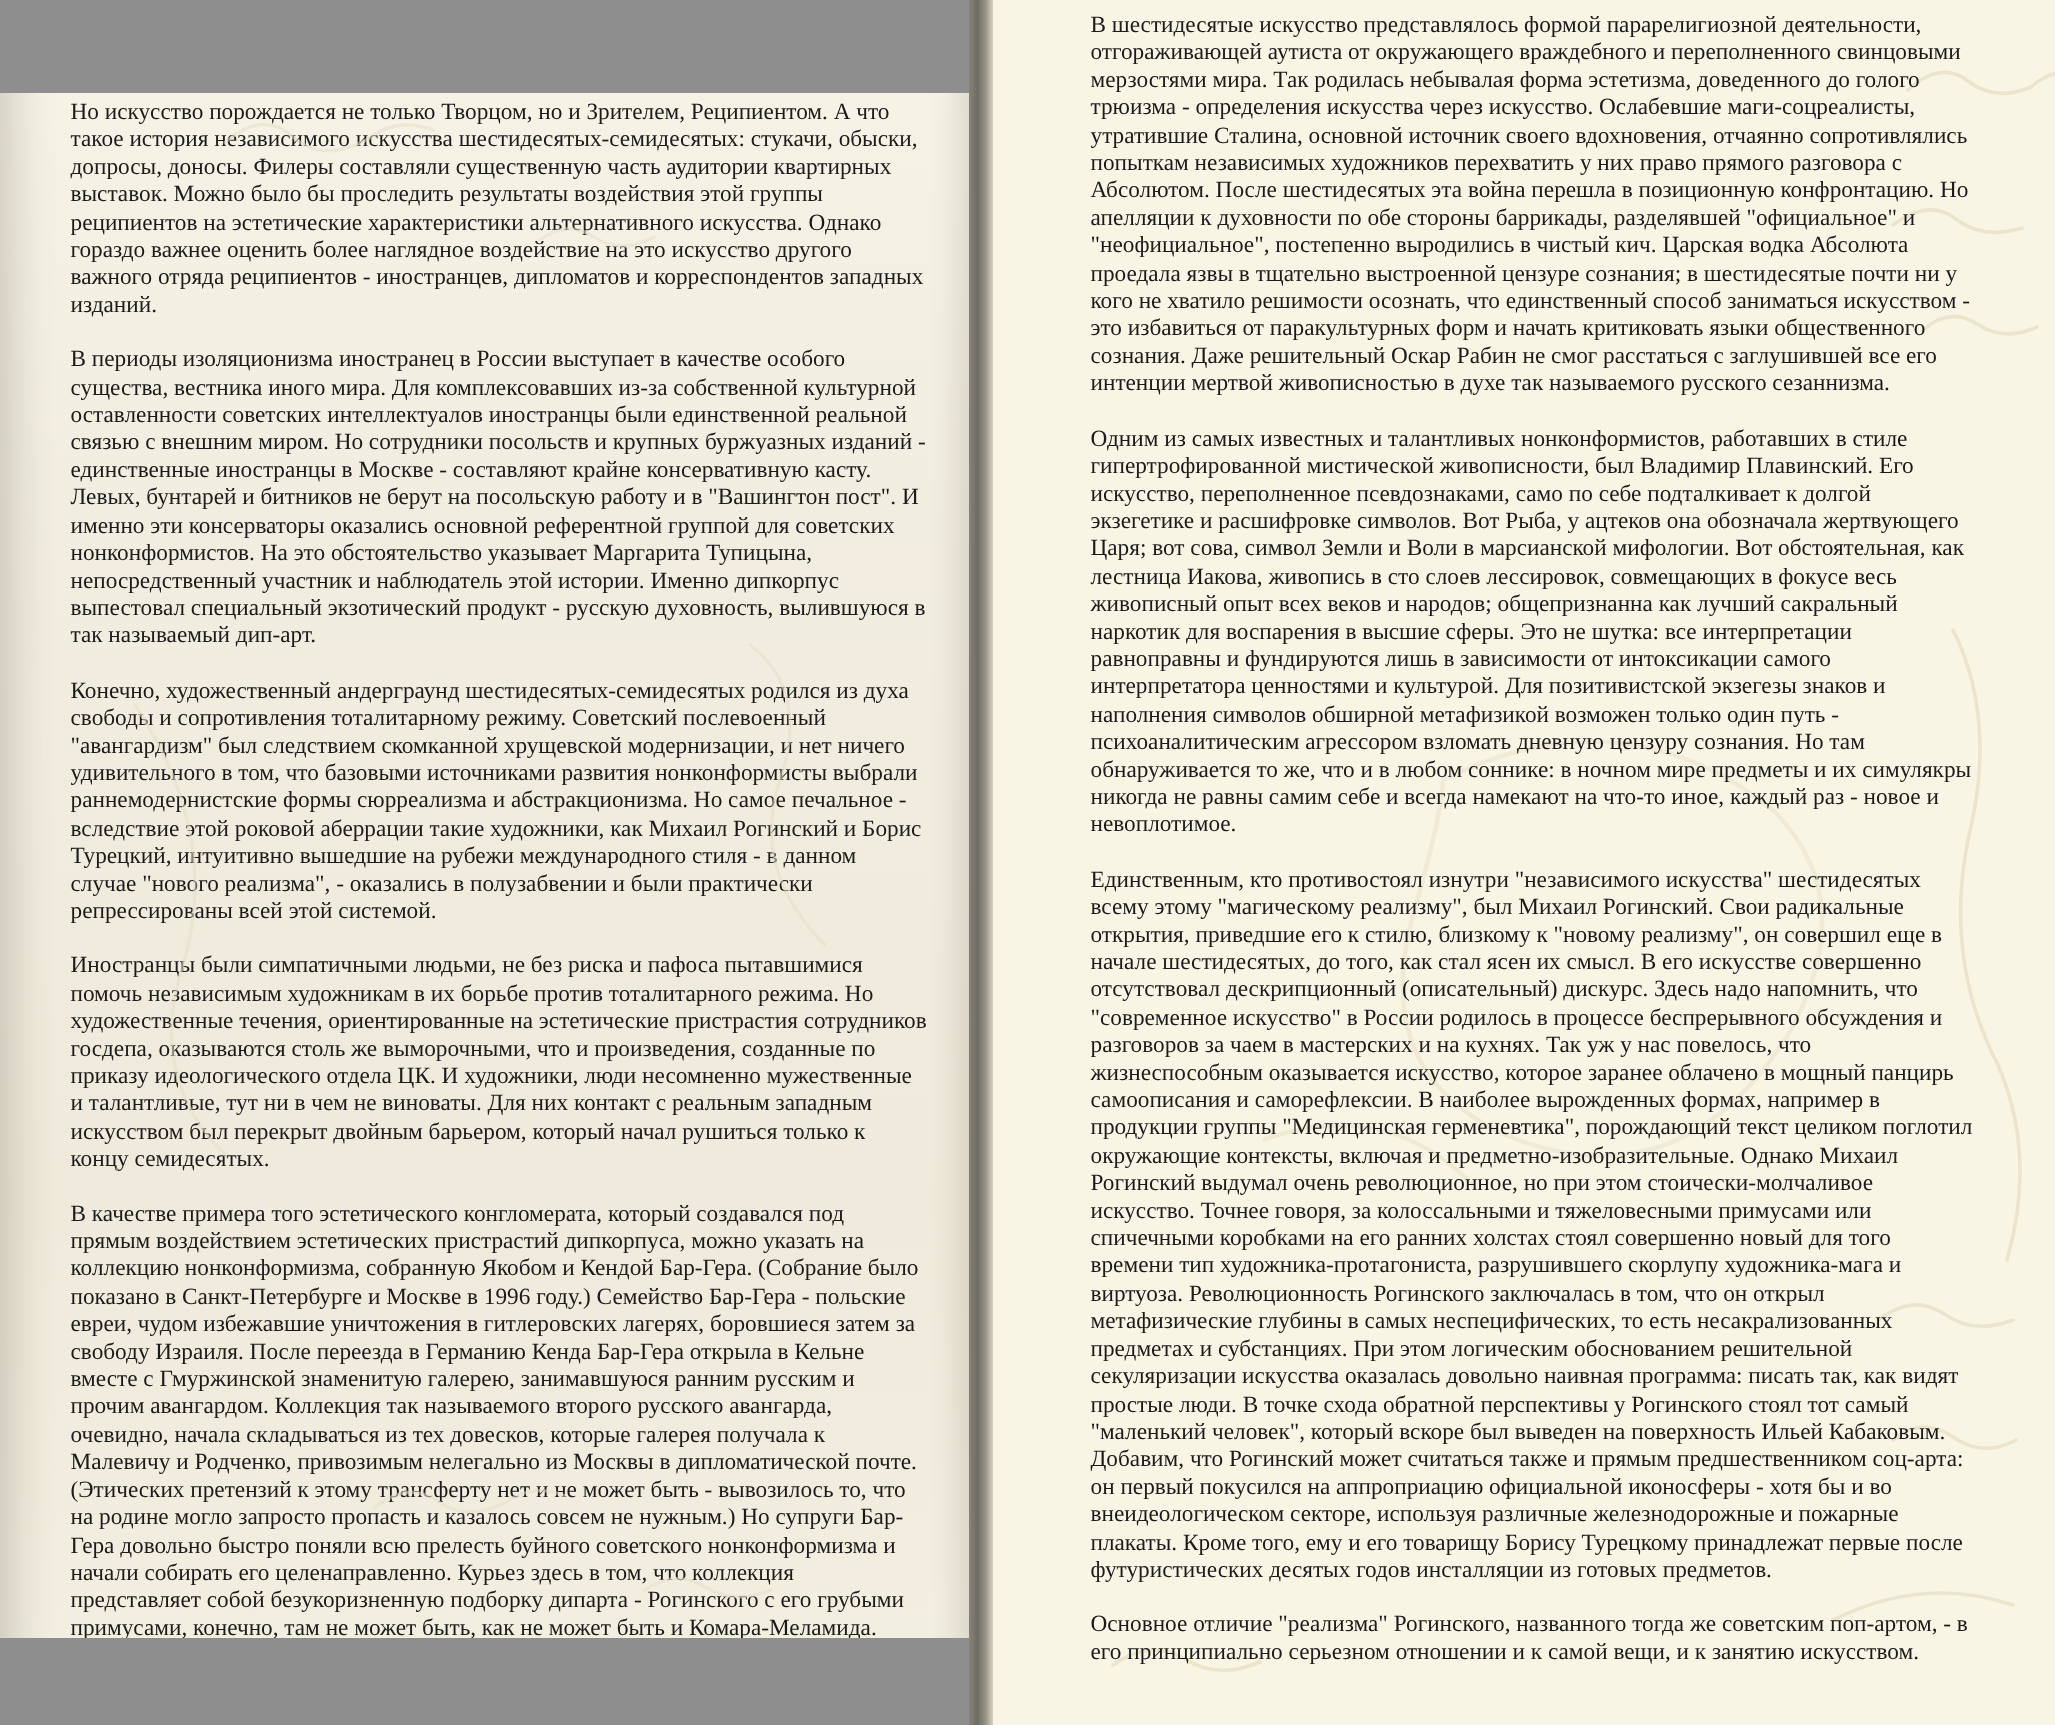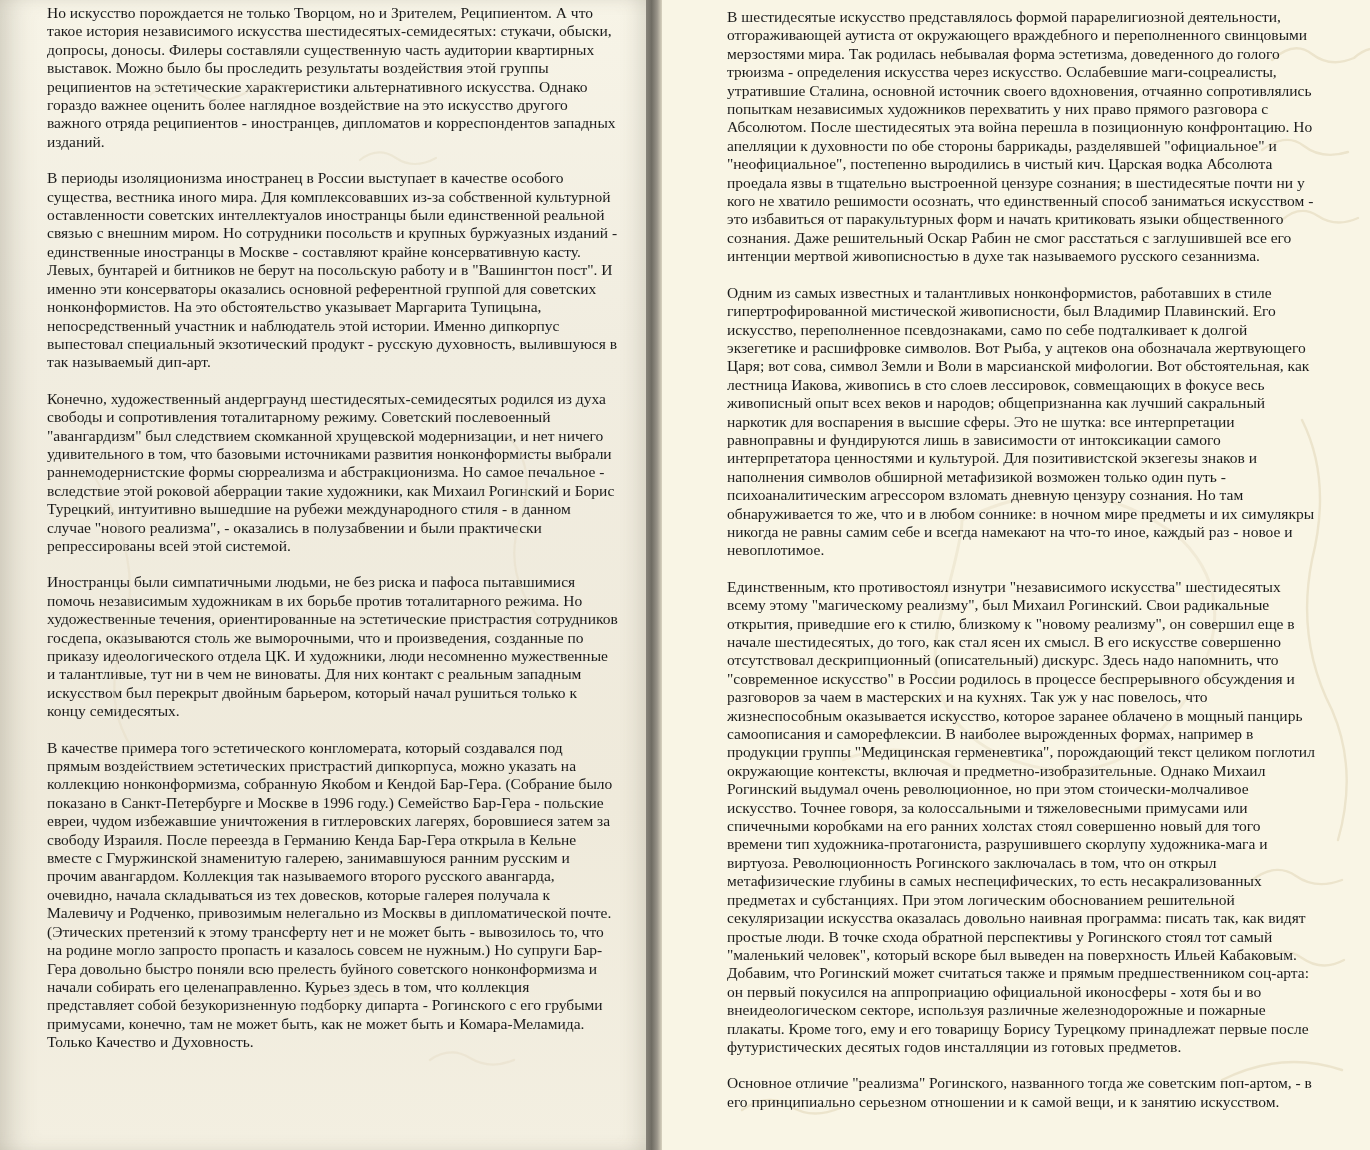--- a/index.html
+++ b/index.html
@@ -14,21 +14,21 @@
     width: 1370px; height: 1150px;
     display: flex;
   }
   
   .page-left {
     position: relative;
     width: 646px; height: 100%;
     background: linear-gradient(180deg, #f7f4e7 0%, #f1ede0 30%, #efeadb 70%, #f3efe1 100%);
     box-shadow: inset 22px 0 30px -16px rgba(95,90,72,.30),
                 inset -16px 0 22px -12px rgba(95,90,72,.22);
-    display: flex; flex-direction: row;
+    display: flex; flex-direction: column;
     z-index: 2;
   }
   .band-top    { height: 62px; flex: none; background: var(--band-grey, #8e8e8e); }
   .band-bottom { height: 58px; flex: none; background: var(--band-grey, #8e8e8e); }
   .left-col {
     flex: 1 1 auto;
     padding: 4px 28px 0 47px;
     overflow: hidden;
   }
   

